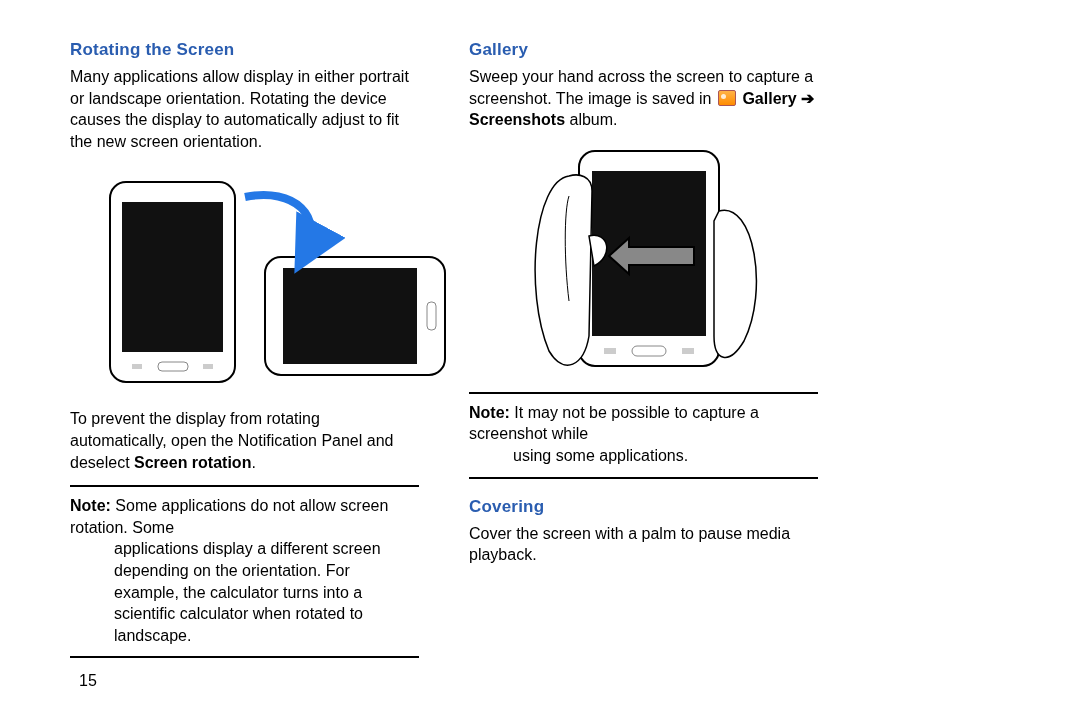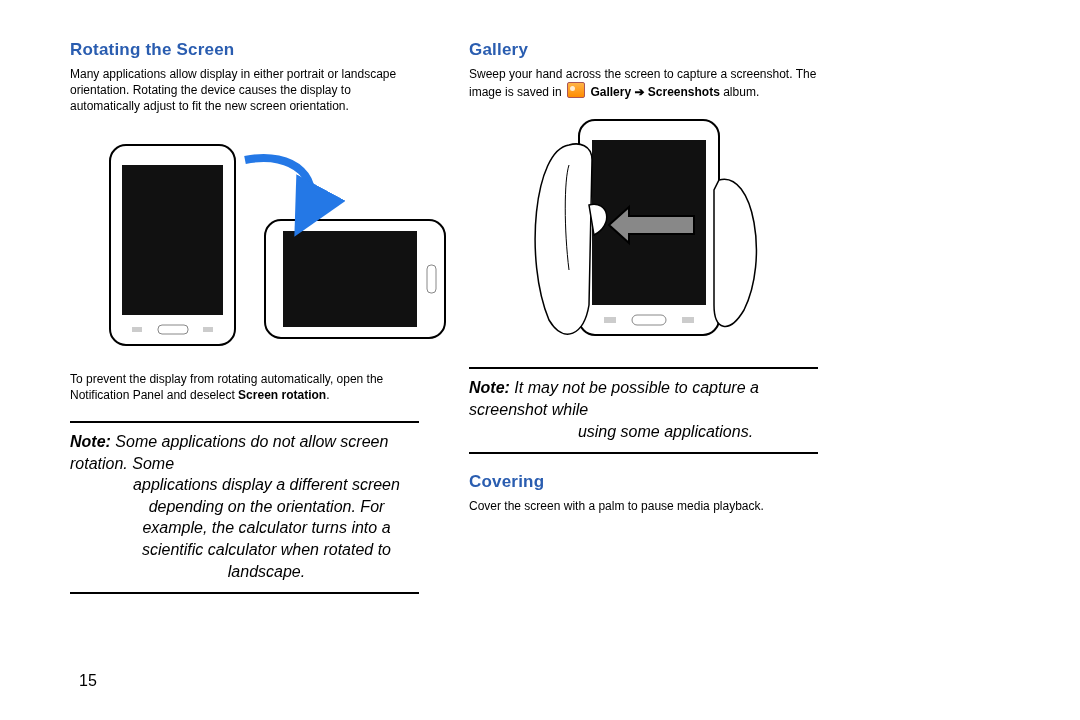--- a/index.html
+++ b/index.html
@@ -1,24 +1,24 @@
 <!DOCTYPE html>
 <html><head>
 <meta charset="utf-8">
 <style>
   html,body{margin:0;padding:0;width:1080px;height:720px;background:#fff;font-family:Arial,Helvetica,sans-serif;color:#000;}
   .page{display:flex;padding:40px 50px 0 70px;gap:50px;box-sizing:border-box;width:868px;height:720px;position:relative;}
   .col{flex:1;min-width:0;}
   h3.section{color:#2a5db0;font-family:"Arial Black",Arial,sans-serif;font-weight:900;font-size:17px;margin:0 0 6px 0;letter-spacing:0.2px;}
-  p.body{font-size:12px;line-height:1.35;margin:0 0 10px 0;}
+  p.body{font-size:16px;line-height:1.35;margin:0 0 10px 0;}
   .indent{margin-left:10px;}
-  .note-block{border-top:2px solid #000;border-bottom:2px solid #000;padding:8px 0 10px 0;margin-top:18px;font-style:italic;}
+  .note-block{border-top:2px solid #000;border-bottom:2px solid #000;padding:8px 0 10px 0;margin-top:12px;}
   .note-text{font-size:16px;line-height:1.35;margin:0;}
   .note-text .lbl{font-weight:bold;}
-  .note-body-indent{display:block;margin-left:44px;text-align:center;}
+  .note-body-indent{display:block;margin-left:44px;}
   .fig{margin:8px 0 12px 0;}
   .pg{position:absolute;left:70px;bottom:30px;font-size:16px;margin-left:9px;}
   .bold{font-weight:bold;}
   .gallery-icon{display:inline-block;width:16px;height:14px;vertical-align:-2px;background:linear-gradient(180deg,#ffb347 0%,#ff8c00 100%);border:1px solid #a55;border-radius:2px;position:relative;margin:0 2px;}
   .gallery-icon::after{content:"";position:absolute;left:2px;top:3px;width:5px;height:5px;background:#fff;border-radius:50%;opacity:.8;}
   .arrow{font-weight:bold;}
 </style>
 </head>
 <body>
 

